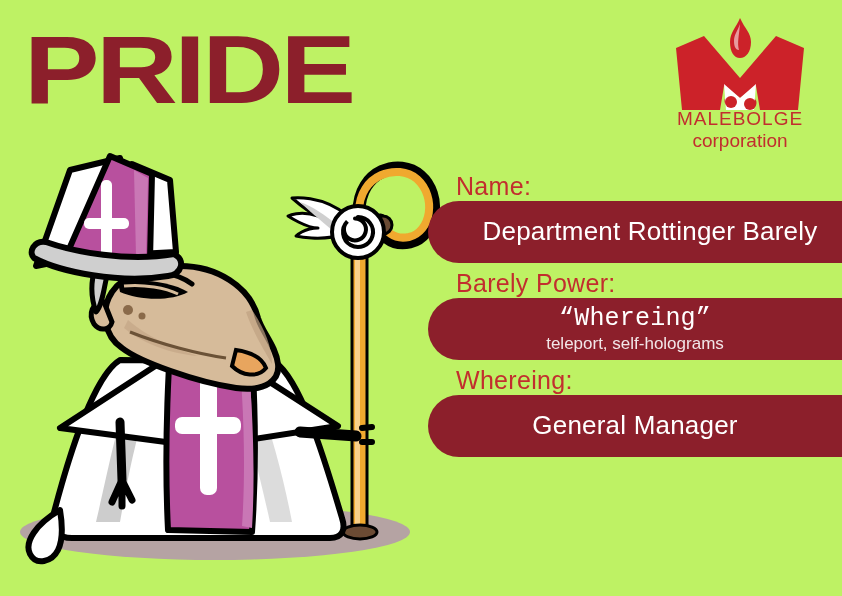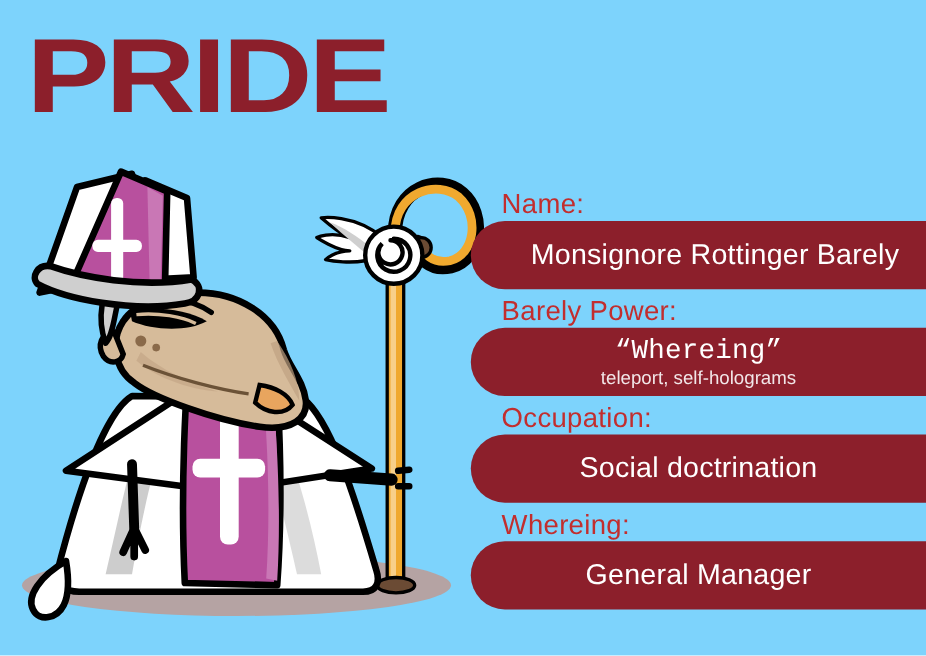--- a/index.html
+++ b/index.html
@@ -7,21 +7,21 @@
     padding: 0;
     background: #ffffff;
   }
   body {
     font-family: "Liberation Sans", sans-serif;
   }
   #card {
     position: relative;
     width: 842px;
     height: 596px;
-    background: #7dd3fc;
+    background: #bef264;
     overflow: hidden;
   }
 
   
   #dept-title {
     position: absolute;
     left: 24px;
     top: 22px;
     font-family: "Liberation Sans", sans-serif;
     font-size: 96px;
@@ -123,20 +123,38 @@
     height: 446px;
   }
 </style>
 </head>
 <body>
 
 <div id="card">
 
   <div id="dept-title">PRIDE</div>
 
+  <div id="logo-block">
+    <svg id="logo-mark" width="132" height="100" viewBox="0 0 132 100">
+
+      <path d="M2 34 L30 22 L66 64 L102 22 L130 34 L124 96 L86 96 L82 72 L66 84 L50 72 L46 96 L8 96 Z" fill="#CC2229"></path>
+
+      <path d="M66 4 C62 14 56 18 56 28 C56 38 60 44 66 44 C72 44 77 38 77 28 C77 19 71 15 66 4 Z" fill="#CC2229"></path>
+      <path d="M66 10 C63 18 60 21 60 27 C60 33 62 36 65 36 C63 29 65 22 66 10 Z" fill="#ffffff" opacity="0.55"></path>
+
+      <circle cx="57" cy="87" r="6.5" fill="#CC2229"></circle>
+      <circle cx="76" cy="89" r="6.5" fill="#CC2229"></circle>
+
+      <path d="M50 70 L66 84 L82 70 L80 96 L52 96 Z" fill="#ffffff"></path>
+      <circle cx="57" cy="88" r="6" fill="#CC2229"></circle>
+      <circle cx="76" cy="90" r="6" fill="#CC2229"></circle>
+    </svg>
+    <div class="logo-text-1">MALEBOLGE</div>
+    <div class="logo-text-2">corporation</div>
+  </div>
 
   <svg id="character" viewBox="0 0 440 446">
 
     <ellipse cx="215" cy="382" rx="195" ry="28" fill="#B5A3A3"></ellipse>
 
     <g>
 
       <rect x="352" y="60" width="15" height="322" fill="#F0A92F" stroke="#000" stroke-width="3"></rect>
       <rect x="355" y="62" width="5" height="318" fill="#F8D08A"></rect>
 
@@ -234,38 +252,32 @@
                C128 112 74 102 46 92 C34 90 28 102 34 108 Z" fill="#CFCFCF" stroke="#000" stroke-width="6" stroke-linejoin="round"></path>
     </g>
 
   </svg>
 
   <div id="info-panel">
 
     <div class="field">
       <div class="field-label">Name:</div>
       <div class="field-bar bar-name">
-        <div class="field-value">Monsignore Rottinger Barely</div>
+        <div class="field-value">Department Rottinger Barely</div>
       </div>
     </div>
 
     <div class="field">
       <div class="field-label">Barely Power:</div>
       <div class="field-bar bar-power">
         <div class="field-value tall">“Whereing”</div>
         <div class="field-subvalue">teleport, self-holograms</div>
       </div>
     </div>
 
-    <div class="field">
-      <div class="field-label">Occupation:</div>
-      <div class="field-bar">
-        <div class="field-value">Social doctrination</div>
-      </div>
-    </div>
 
     <div class="field">
       <div class="field-label">Whereing:</div>
       <div class="field-bar">
         <div class="field-value">General Manager</div>
       </div>
     </div>
 
   </div>
 </div>

